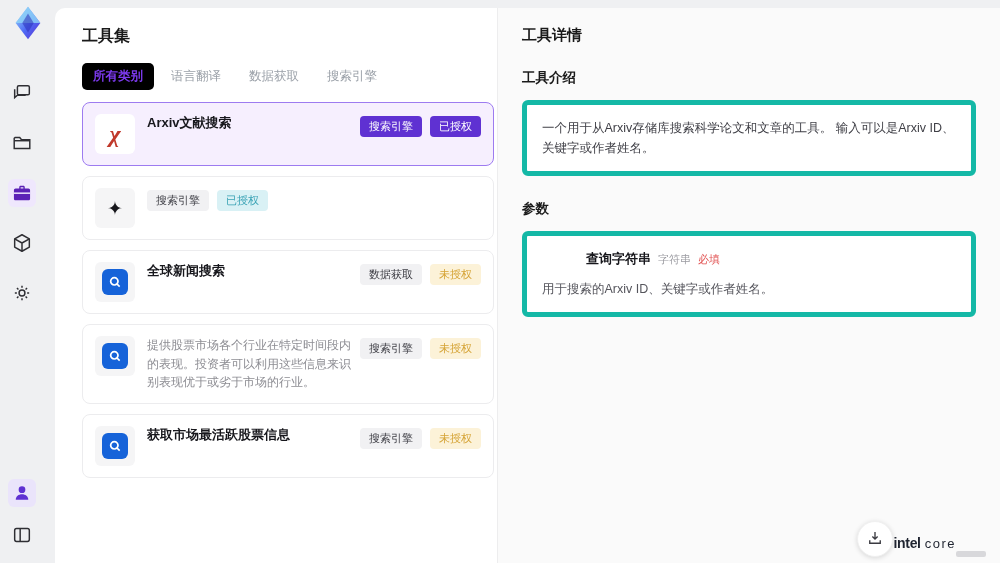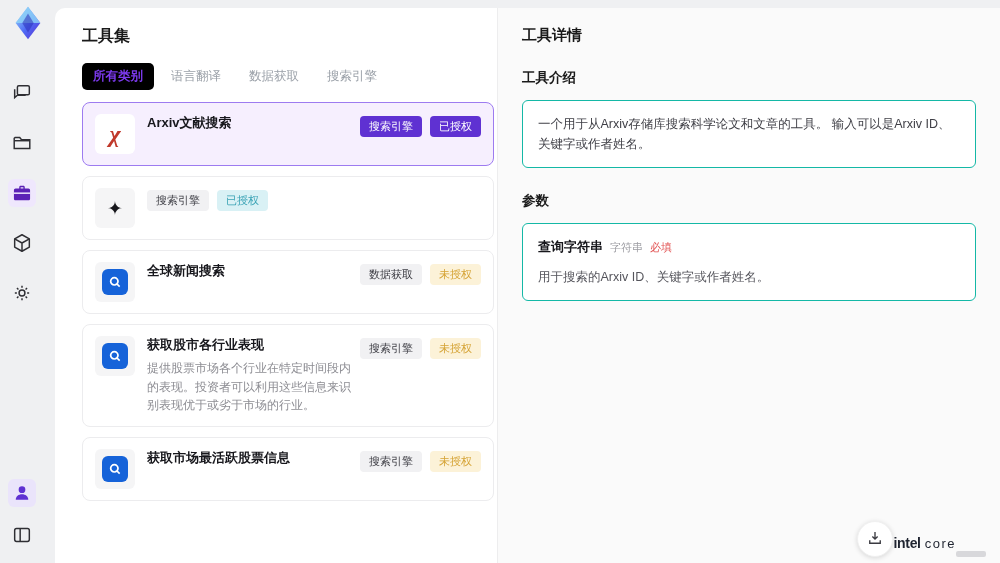--- a/index.html
+++ b/index.html
@@ -51,23 +51,23 @@
   .vscroll { position:absolute; right:7px; top:86px; bottom:12px; width:8px; }
   .vscroll .arrow-up, .vscroll .arrow-down { position:absolute; left:1px; width:0; height:0; border-left:4px solid transparent; border-right:4px solid transparent; }
   .vscroll .arrow-up { top:-2px; border-bottom:5px solid #5a5a5a; }
   .vscroll .arrow-down { bottom:-2px; border-top:5px solid #5a5a5a; }
   .vscroll .thumb { position:absolute; left:1px; top:12px; width:6px; height:178px; background:#c6c6c9; border-radius:3px; }
 
   
   .detail-pane { position:absolute; left:442px; top:0; right:0; height:100%; background:#fafafa; border-left:1px solid #ededee; padding:18px 24px 0 24px; }
   .detail-title { font-size:15px; font-weight:700; margin-bottom:24px; }
   .section-heading { font-size:13.5px; font-weight:700; margin-bottom:13px; }
-  .detail-box { background:#fff; border:1px solid #14b8a6; border-radius:6px; padding:13px 15px; font-size:12.5px; color:#3f3f46; line-height:1.6; margin-bottom:24px; }
+  .detail-box { background:#fff; border:5px solid #14b8a6; border-radius:6px; padding:13px 15px; font-size:12.5px; color:#3f3f46; line-height:1.6; margin-bottom:24px; }
   .param-head { display:flex; align-items:baseline; gap:7px; margin-bottom:9px; }
-  .param-name { font-size:13px; font-weight:700; color:#17171c; }
+  .param-name { font-size:13px; font-weight:700; color:#17171c;margin-left:44px; }
   .param-type { font-size:11px; color:#9b9ba1; }
   .param-required { font-size:11px; color:#e25454; }
   .param-desc { font-size:12.5px; color:#55555c; }
 
   
   .float-br { position:absolute; right:14px; bottom:6px; display:flex; flex-direction:row; align-items:center; }
   .download-btn { width:36px; height:36px; border-radius:50%; background:#fff; border:1px solid #f0f0f0; box-shadow:0 1px 5px rgba(0,0,0,.14); display:flex; align-items:center; justify-content:center; cursor:pointer; }
   .intel-brand { margin-top:8px; display:flex; align-items:baseline; color:#1f2430; }
   .intel-word { font-size:14px; font-weight:700; letter-spacing:-0.3px; }
   .core-word { font-size:13px; font-weight:400; letter-spacing:1.5px; margin-left:4px; }
@@ -211,21 +211,20 @@
       <div class="tool-item">
         <div class="tool-icon">
           <span class="blue-sq">
               <svg width="16" height="16" viewBox="0 0 24 24" fill="none" stroke="#fff" stroke-width="2.6">
                 <circle cx="11" cy="11" r="5.5"></circle>
                 <path d="M15 15 L19 19"></path>
               </svg>
             </span>
         </div>
         <div class="tool-text">
-          <div class="tool-title">获取股市各行业表现</div>
           <div class="tool-desc">提供股票市场各个行业在特定时间段内的表现。投资者可以利用这些信息来识别表现优于或劣于市场的行业。</div>
         </div>
         <div class="tool-tags">
           <span class="tag gray">搜索引擎</span>
           <span class="tag amber">未授权</span>
         </div>
       </div>
 
       <div class="tool-item">
         <div class="tool-icon">

